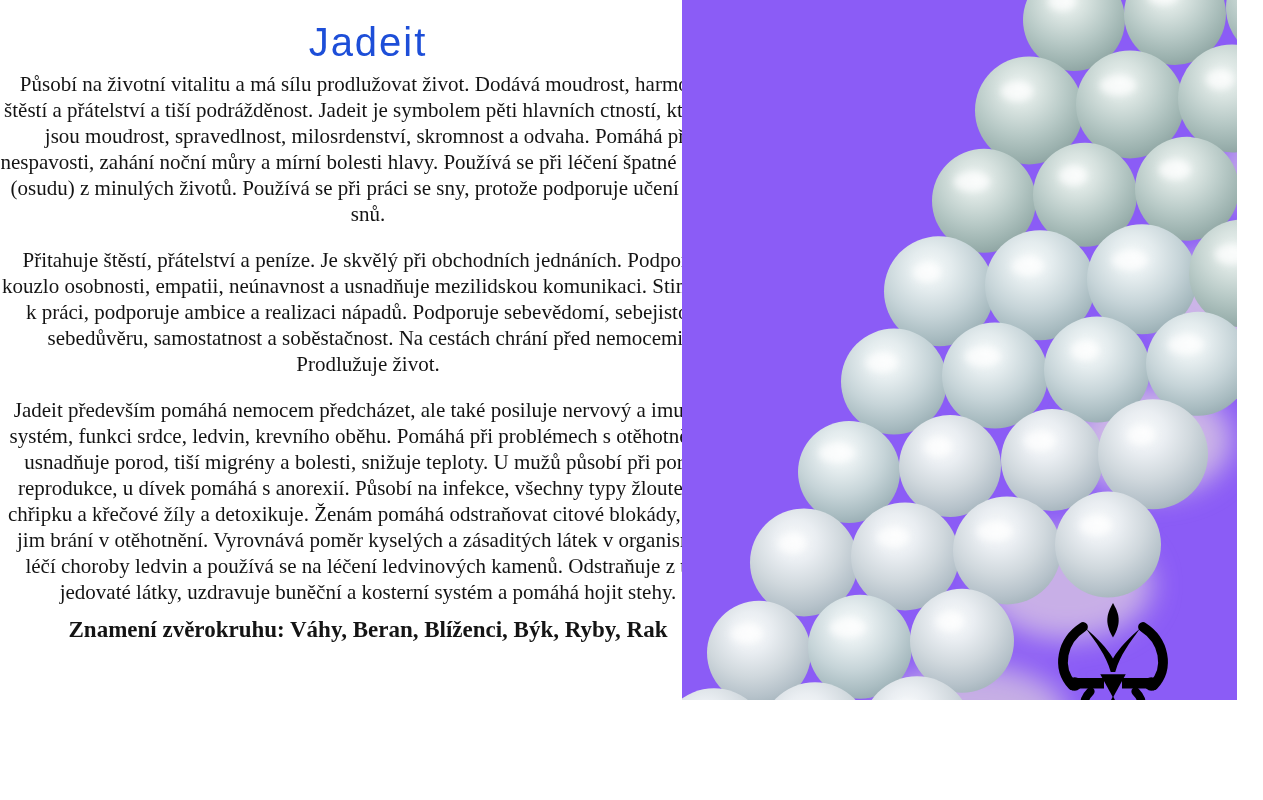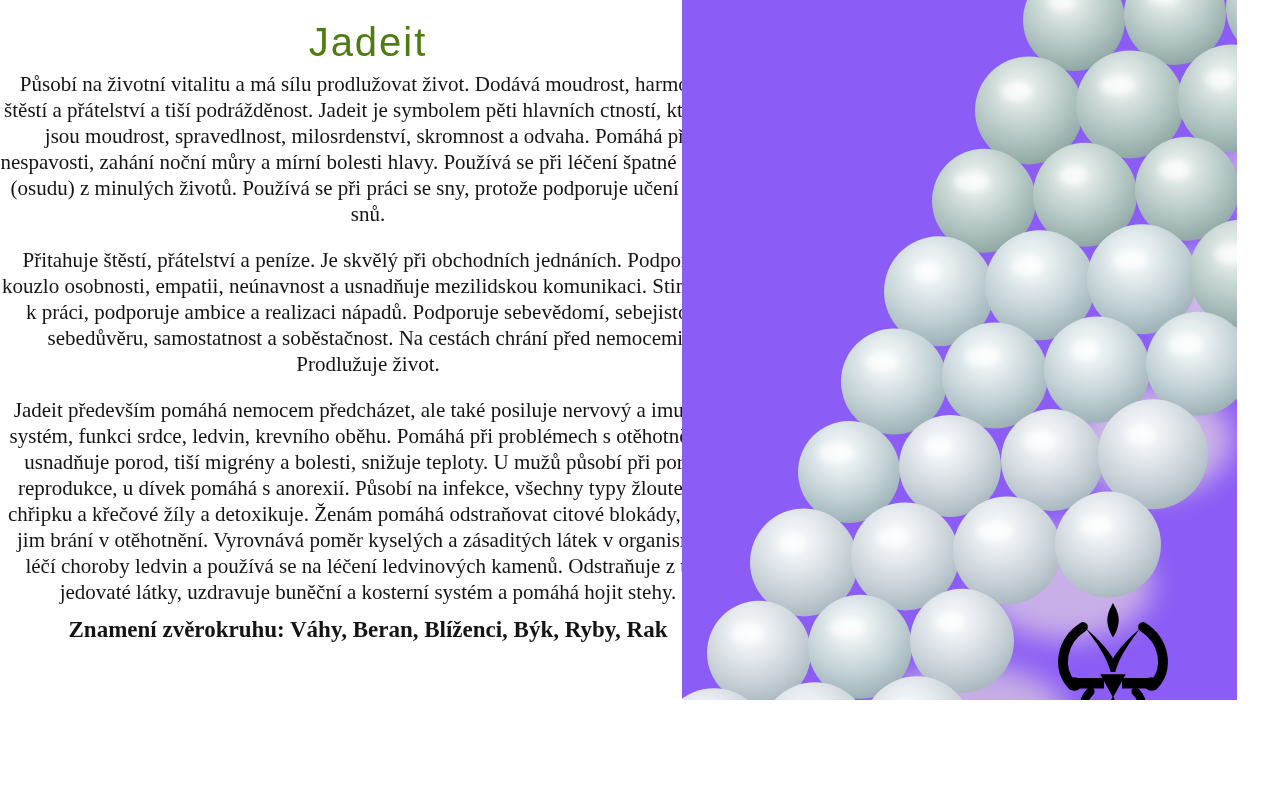--- a/index.html
+++ b/index.html
@@ -7,21 +7,21 @@
     position:relative;width:1263px;height:800px;background:#ffffff;
     overflow:hidden;font-family:"Liberation Serif",serif;color:#141414;
   }
   
   .text-column{
     position:absolute;left:0;top:0;width:736px;text-align:center;z-index:1;
   }
   .title{
     margin:20px 0 6px 0;
     font-family:"Liberation Sans",sans-serif;
-    font-weight:200;font-size:40px;letter-spacing:2px;color:#4d7c0f;
+    font-weight:200;font-size:40px;letter-spacing:2px;color:#1d4ed8;
   }
   .text-column p{
     margin:0 0 20px 0;font-size:21px;line-height:26px;
   }
   p.zodiac{
     font-weight:bold;margin-top:-8px;font-size:23px;
   }
   
   .photo-panel{
     position:absolute;left:682px;top:0;width:555px;height:700px;

